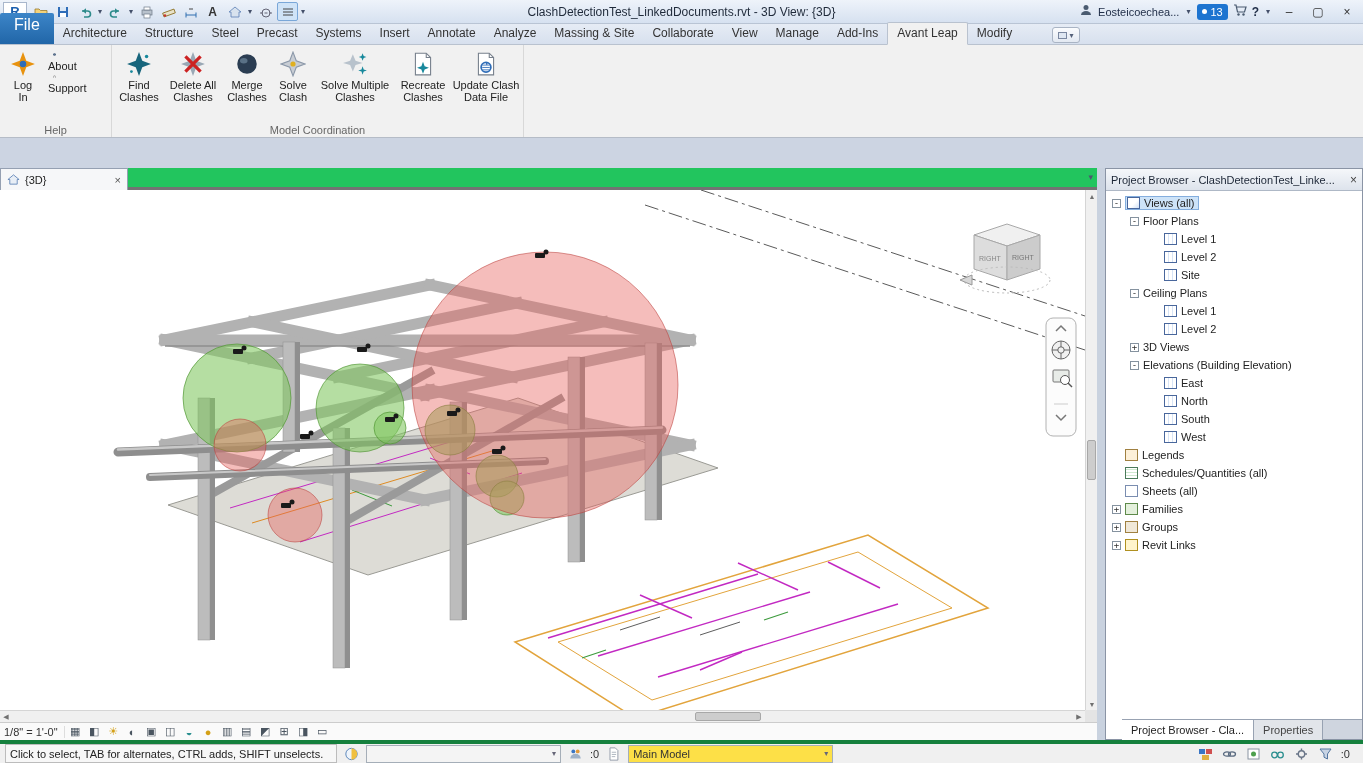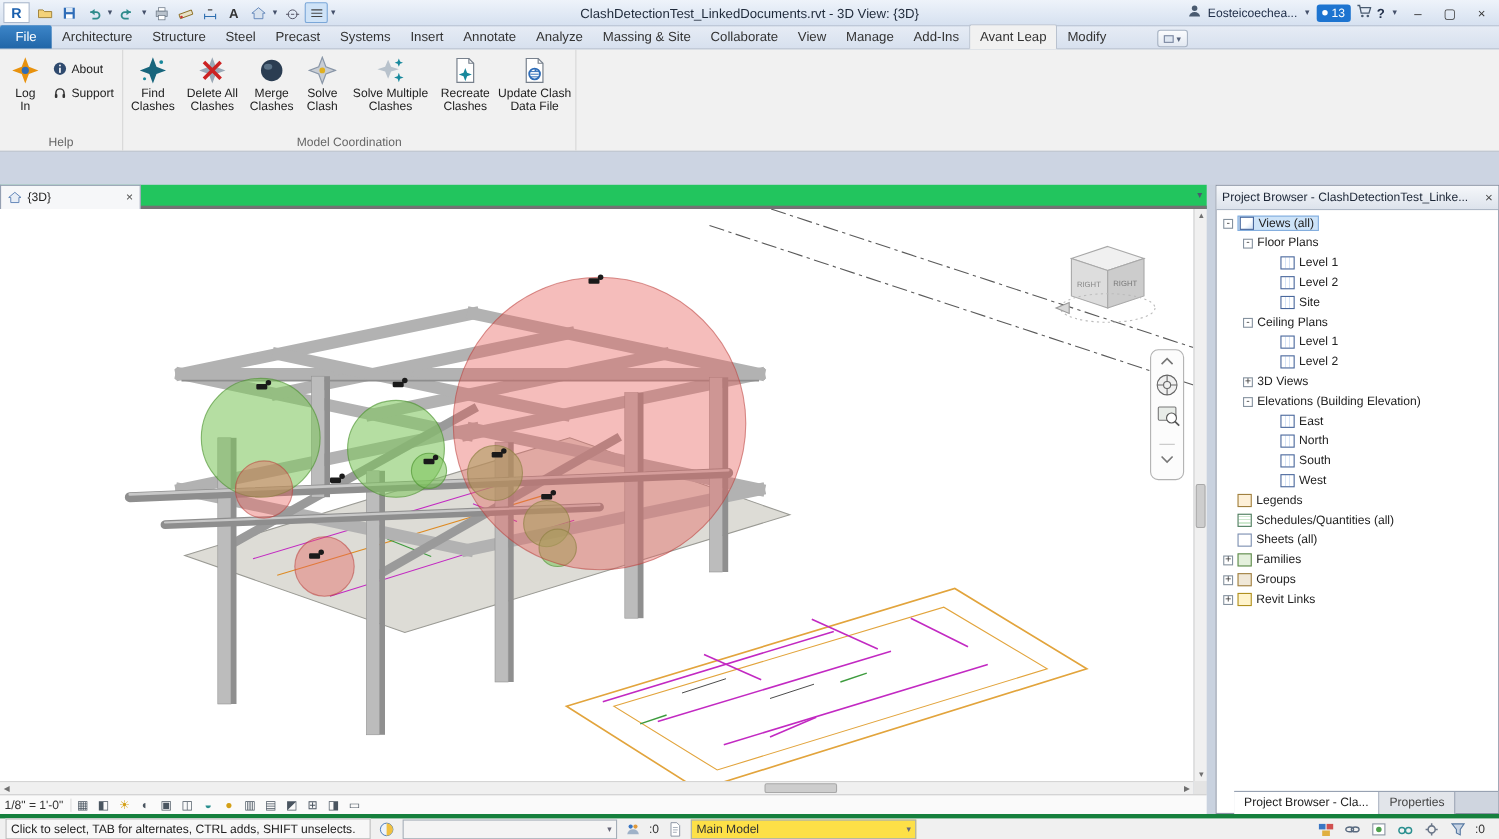--- a/index.html
+++ b/index.html
@@ -20,34 +20,34 @@
   .tb-right svg { width:14px; height:14px; }
   .username { font-size:11px; color:#22304a; }
   .badge { background:#1d74d0; color:#fff; border-radius:3px; height:16px; display:flex; align-items:center; padding:0 5px; font-size:11px; gap:3px; }
   .badge i { width:5px; height:5px; background:#fff; border-radius:50%; display:inline-block; }
   .helpq { font-size:12px; color:#22304a; font-weight:bold; }
   .winbtn { width:24px; height:19px; display:flex; align-items:center; justify-content:center; font-size:12px; color:#333; }
 
   
   .tabrow { position:absolute; top:24px; left:0; right:0; height:21px;
     background:linear-gradient(#e6ecf5,#d7e0ee); display:flex; align-items:flex-end; border-bottom:1px solid #b9c2cf; }
-  .filetab { background:linear-gradient(#3c85c8,#2166a8); color:#fff; padding:3px 14px 4px; font-size:12px; height:21px; border-radius:2px 2px 0 0; }
+  .filetab { background:linear-gradient(#3c85c8,#2166a8); color:#fff; padding:3px 14px 4px; font-size:16px; height:31px; border-radius:2px 2px 0 0; }
   .rtab { padding:3px 9px 4px; color:#333; font-size:12px; white-space:nowrap; }
   .rtab.active { background:#f1f1f1; border:1px solid #b9c2cf; border-bottom:1px solid #f1f1f1; margin-bottom:-1px; border-radius:2px 2px 0 0; }
   .ribopts { position:absolute; left:1052px; top:3px; width:28px; height:16px; border:1px solid #a9b4c4; border-radius:3px; background:linear-gradient(#fbfcfe,#e3e9f2); display:flex; align-items:center; justify-content:center; gap:2px; font-size:8px; color:#55617a; }
   .ribopts b { width:9px; height:7px; border:1px solid #7a87a0; display:inline-block; background:#dfe7f2; }
 
   
   .ribbon { position:absolute; top:45px; left:0; right:0; height:93px; background:#f1f1f1; border-bottom:1px solid #b5bcc7; }
   .panel { position:absolute; top:0; bottom:0; border-right:1px solid #d8d8d8; }
   .plabel { position:absolute; bottom:1px; left:0; right:0; text-align:center; color:#666; font-size:11px; }
   .bigbtn { position:absolute; display:flex; flex-direction:column; align-items:center; padding-top:3px; height:72px; border:1px solid transparent; border-radius:2px; }
   .bigbtn svg { width:26px; height:26px; margin-bottom:2px; }
   .bl { font-size:11px; line-height:12px; color:#222; text-align:left; white-space:nowrap; }
-  .smallbtn { display:flex; align-items:center; gap:4px; height:19px; font-size:11px; color:#222; }
+  .smallbtn { display:flex; align-items:flex-start; gap:4px; height:19px; font-size:11px; color:#222;flex-direction:column; }
   .smallbtn svg { width:13px; height:13px; }
 
   
   .gapstrip { position:absolute; top:138px; left:0; right:0; height:30px; background:#ccd4e2; }
 
   
   .vtabs { position:absolute; top:168px; left:0; width:1097px; height:22px; background:#22c55e; border-bottom:3px solid #737373; }
   .vtab { position:absolute; left:0; top:0; width:128px; height:22px; background:#f6f7f9; border:1px solid #95a0b2; border-bottom:none; display:flex; align-items:center; padding:0 6px; gap:5px; font-size:11px; }
   .vtab svg { width:13px; height:13px; }
   .vtabclose { margin-left:auto; color:#555; font-size:11px; }

